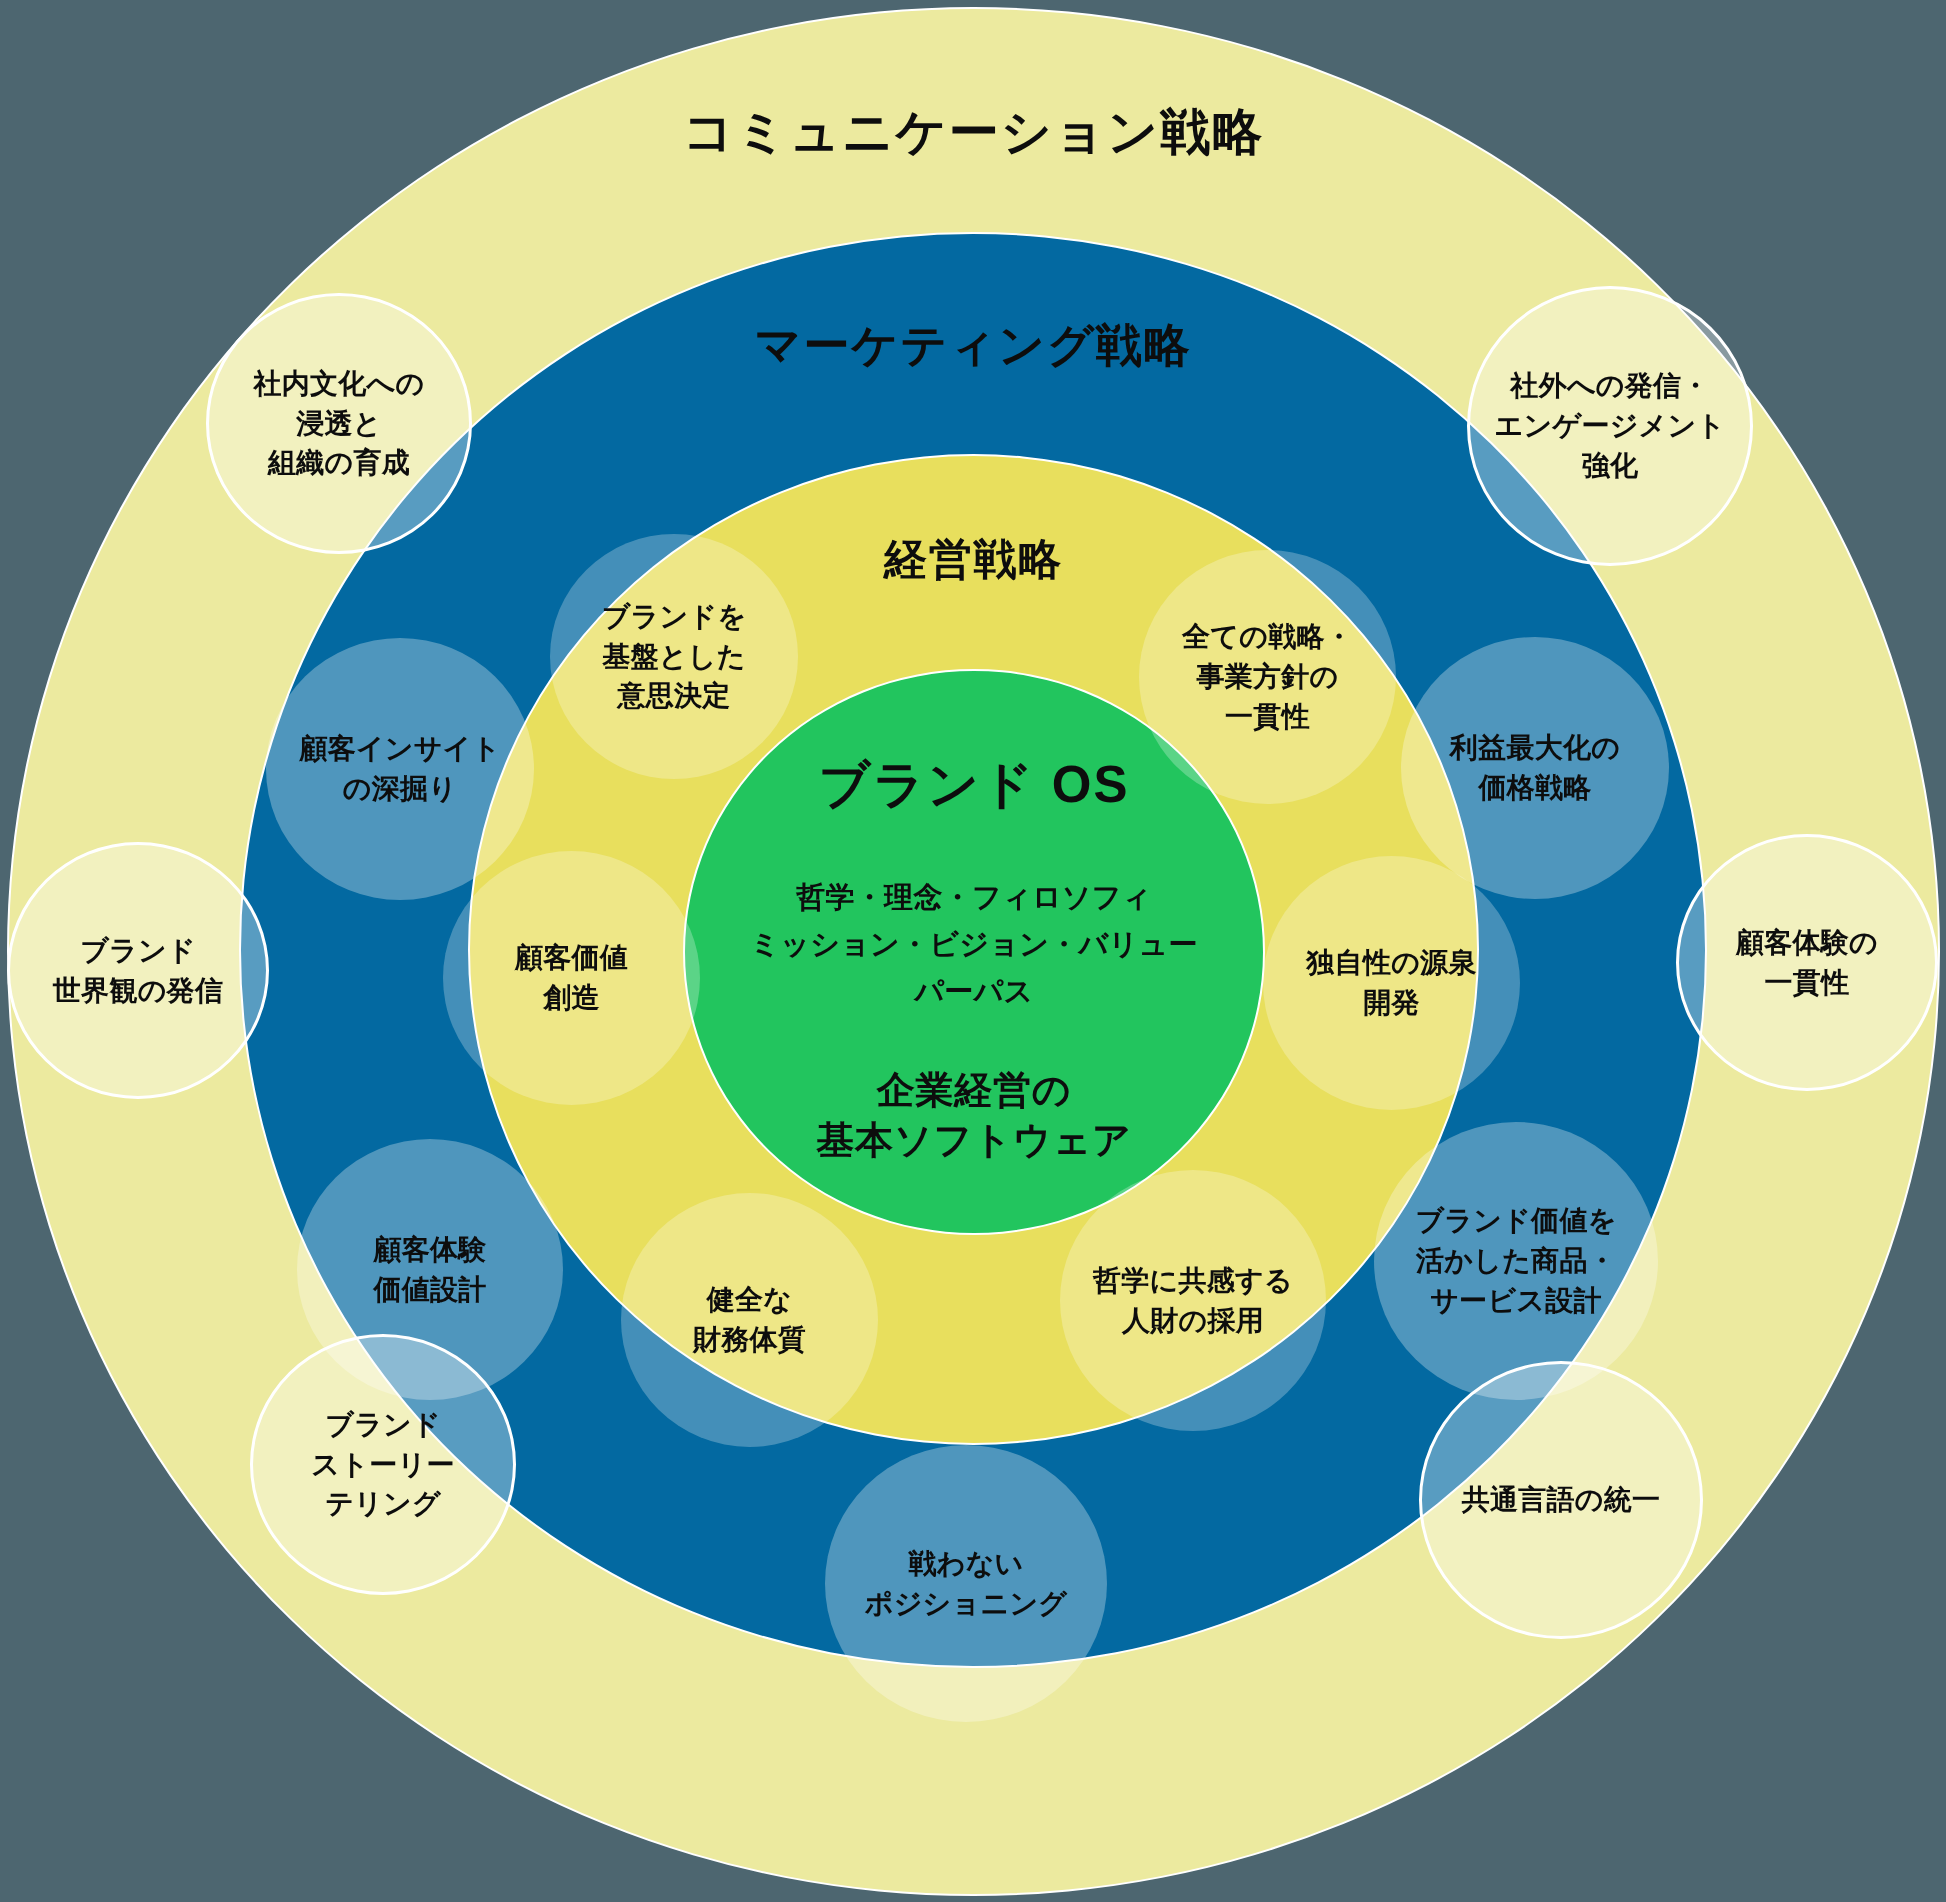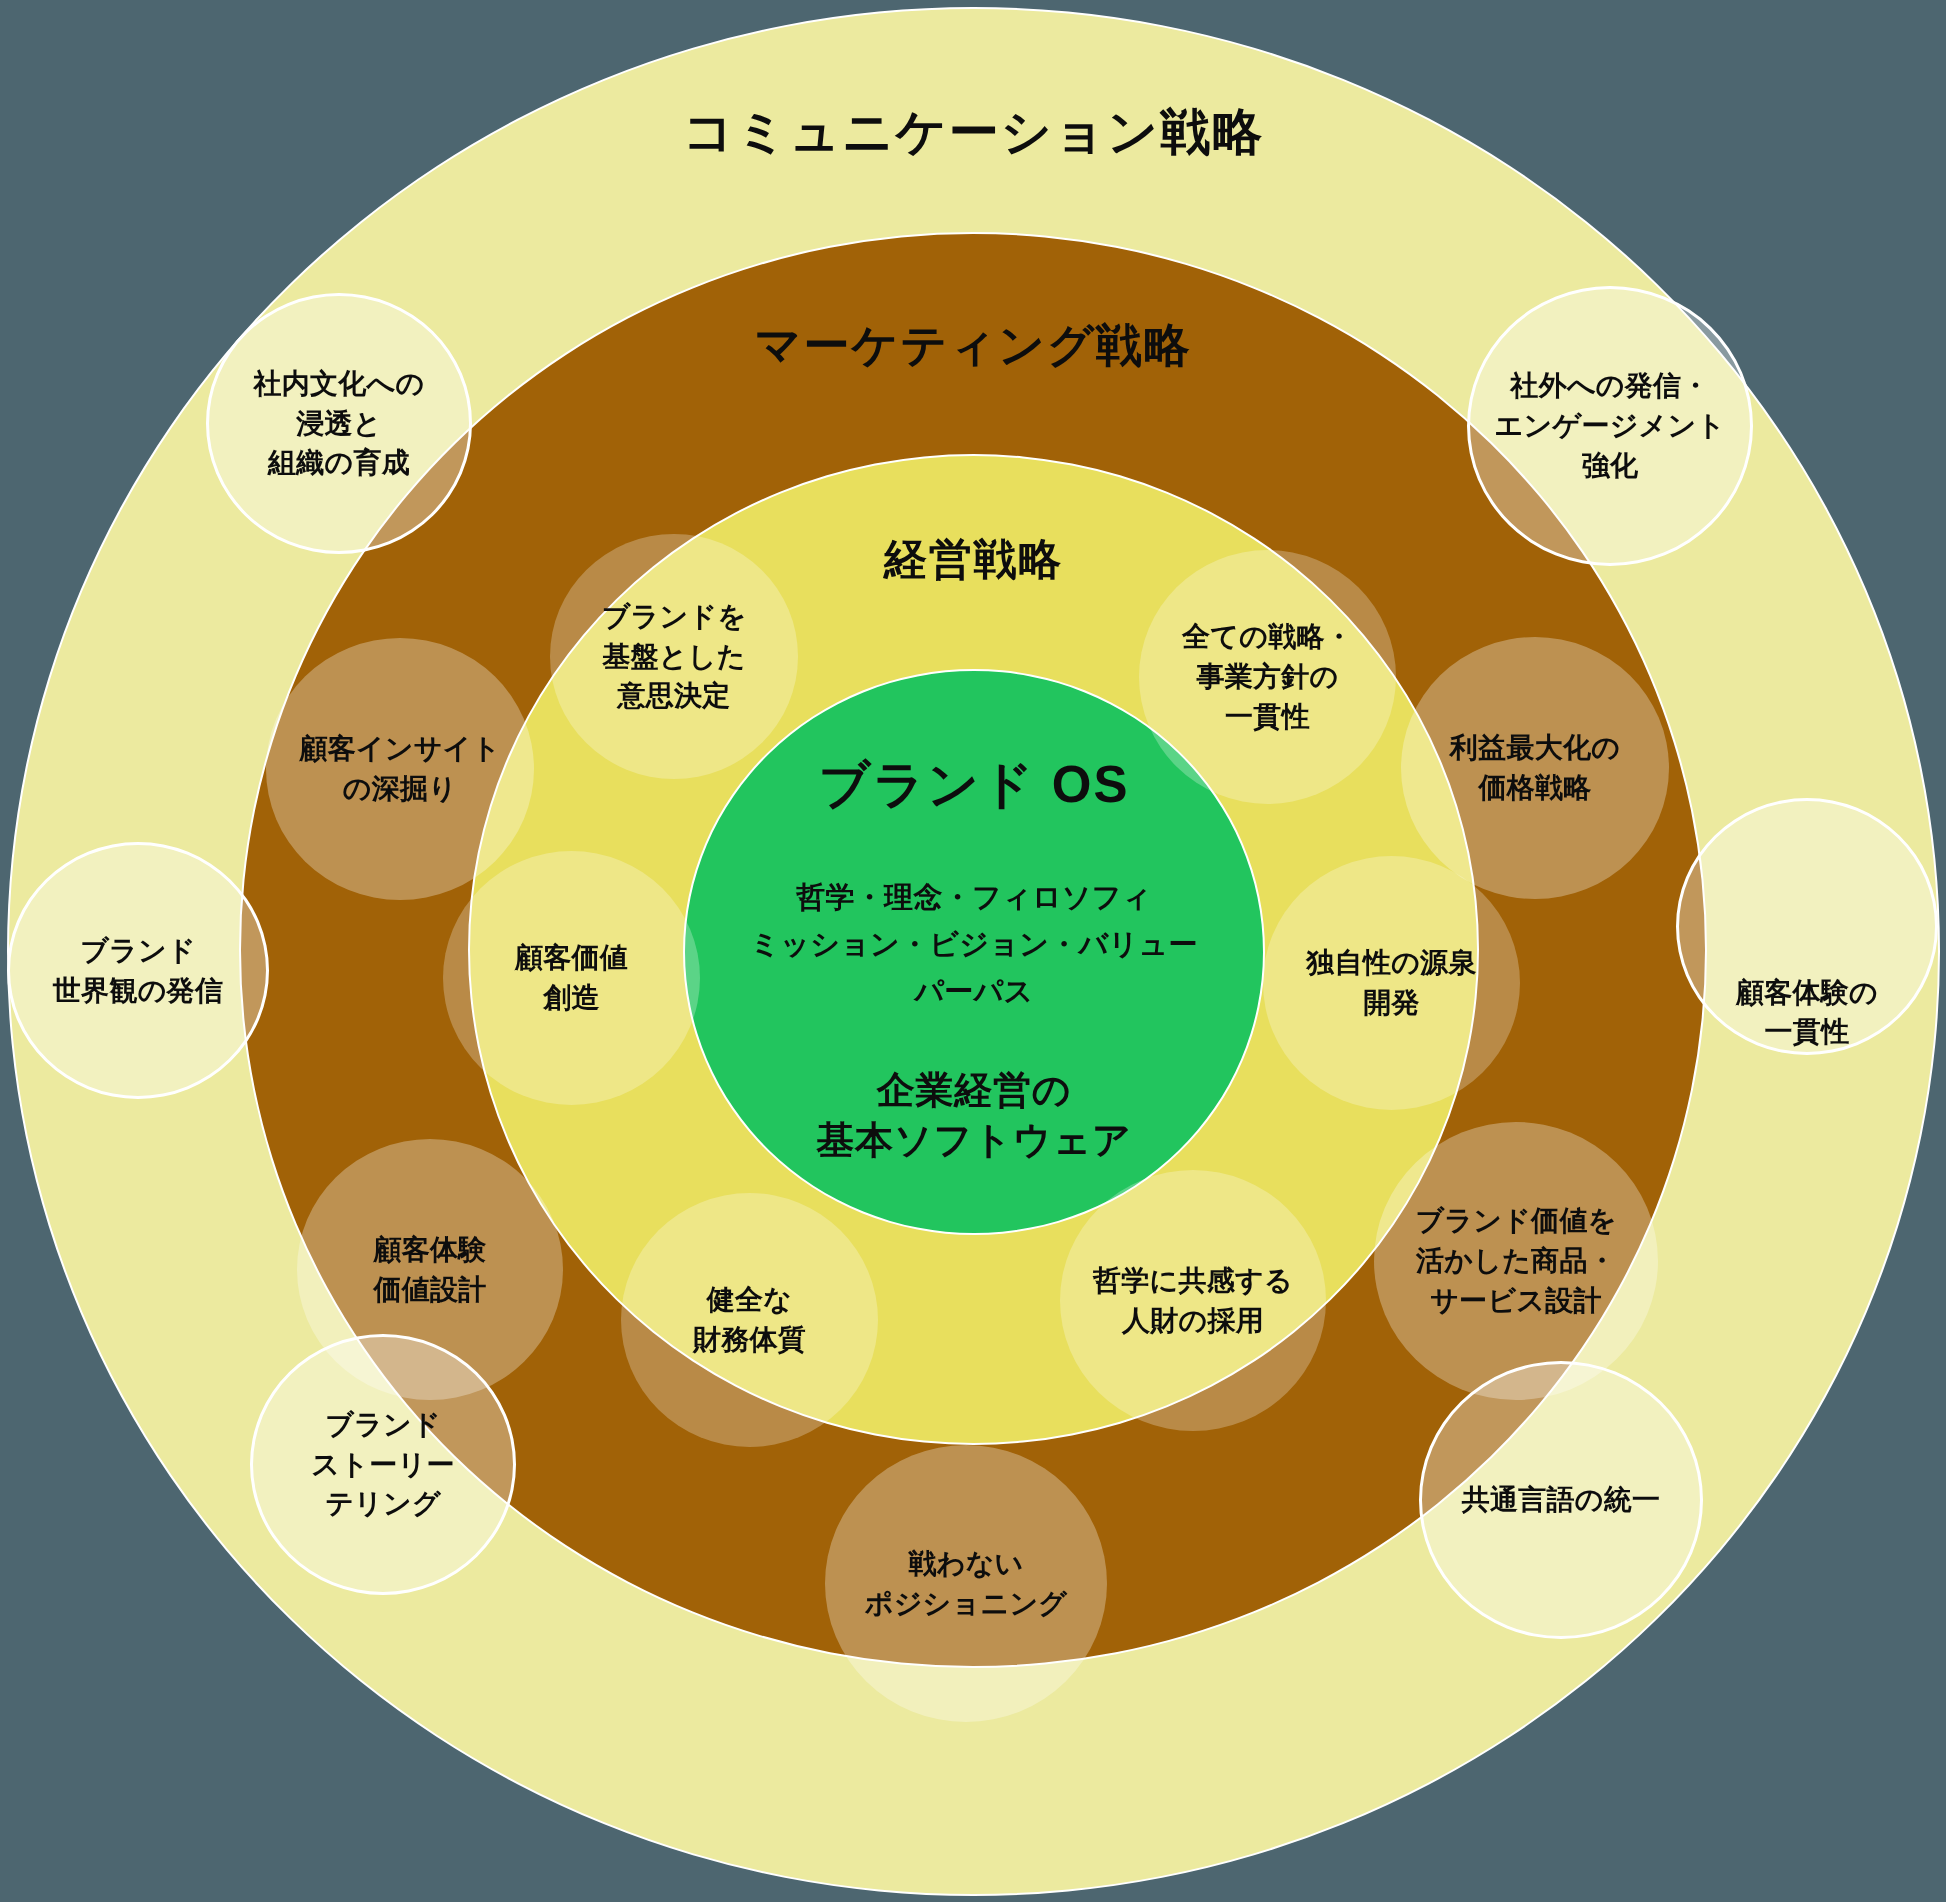--- a/index.html
+++ b/index.html
@@ -33,21 +33,21 @@
     border: 2.7px solid #ffffff;
   }
   .ring-1 { 
     left: 7px; top: 7px;
     width: 1933px; height: 1889px;
     background: #ecea9f;
   }
   .ring-2 { 
     left: 239px; top: 232px;
     width: 1468px; height: 1436px;
-    background: #a16207;
+    background: #0369a1;
   }
   .ring-3 { 
     left: 468px; top: 454px;
     width: 1011px; height: 991px;
     background: #e8df5d;
   }
   .ring-4 { 
     left: 683px; top: 669px;
     width: 582px; height: 566px;
     background: #22c55e;
@@ -261,21 +261,21 @@
     </span>
   </div>
 
   <div class="bubble b-outer" style="left:7px; top:842px; width:262px; height:257px;">
     <span>
       <i>ブランド</i>
       <i>世界観の発信</i>
     </span>
   </div>
 
-  <div class="bubble b-outer" style="left:1676px; top:798px; width:262px; height:257px;align-items:flex-end;">
+  <div class="bubble b-outer" style="left:1676px; top:834px; width:262px; height:257px;">
     <span>
       <i>顧客体験の</i>
       <i>一貫性</i>
     </span>
   </div>
 
   <div class="bubble b-outer" style="left:250px; top:1334px; width:266px; height:261px;">
     <span>
       <i>ブランド</i>
       <i>ストーリー</i>

